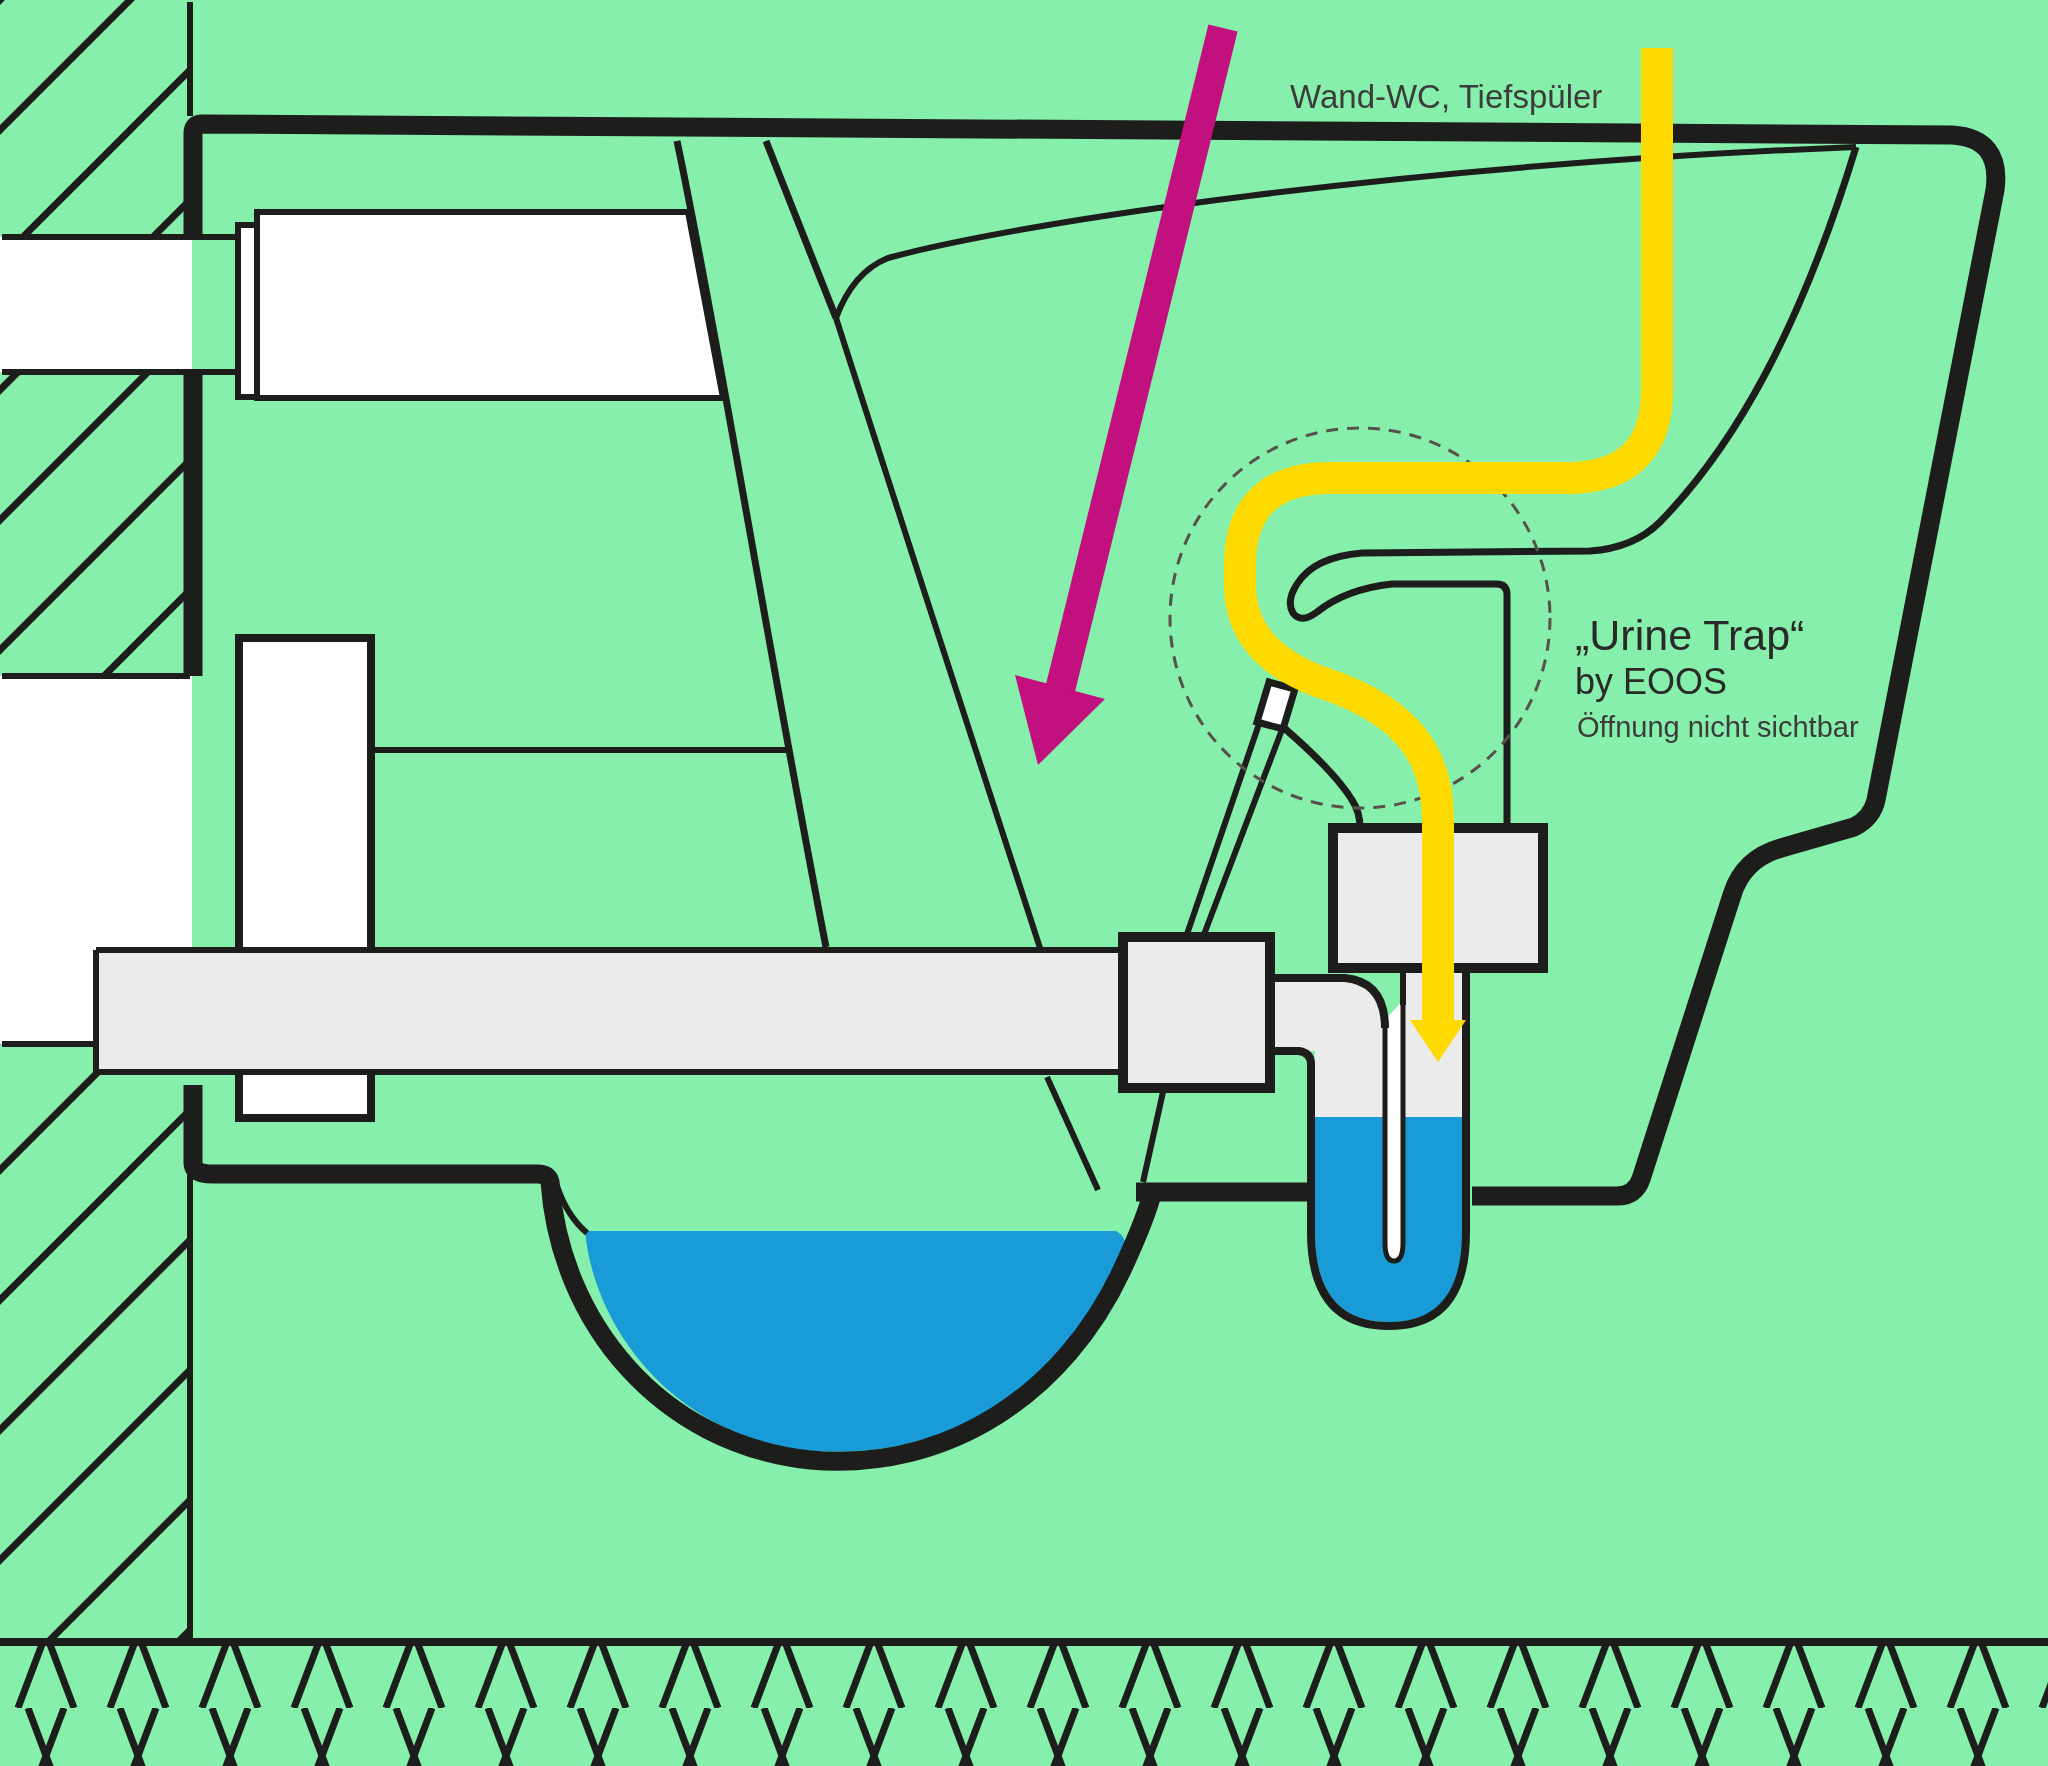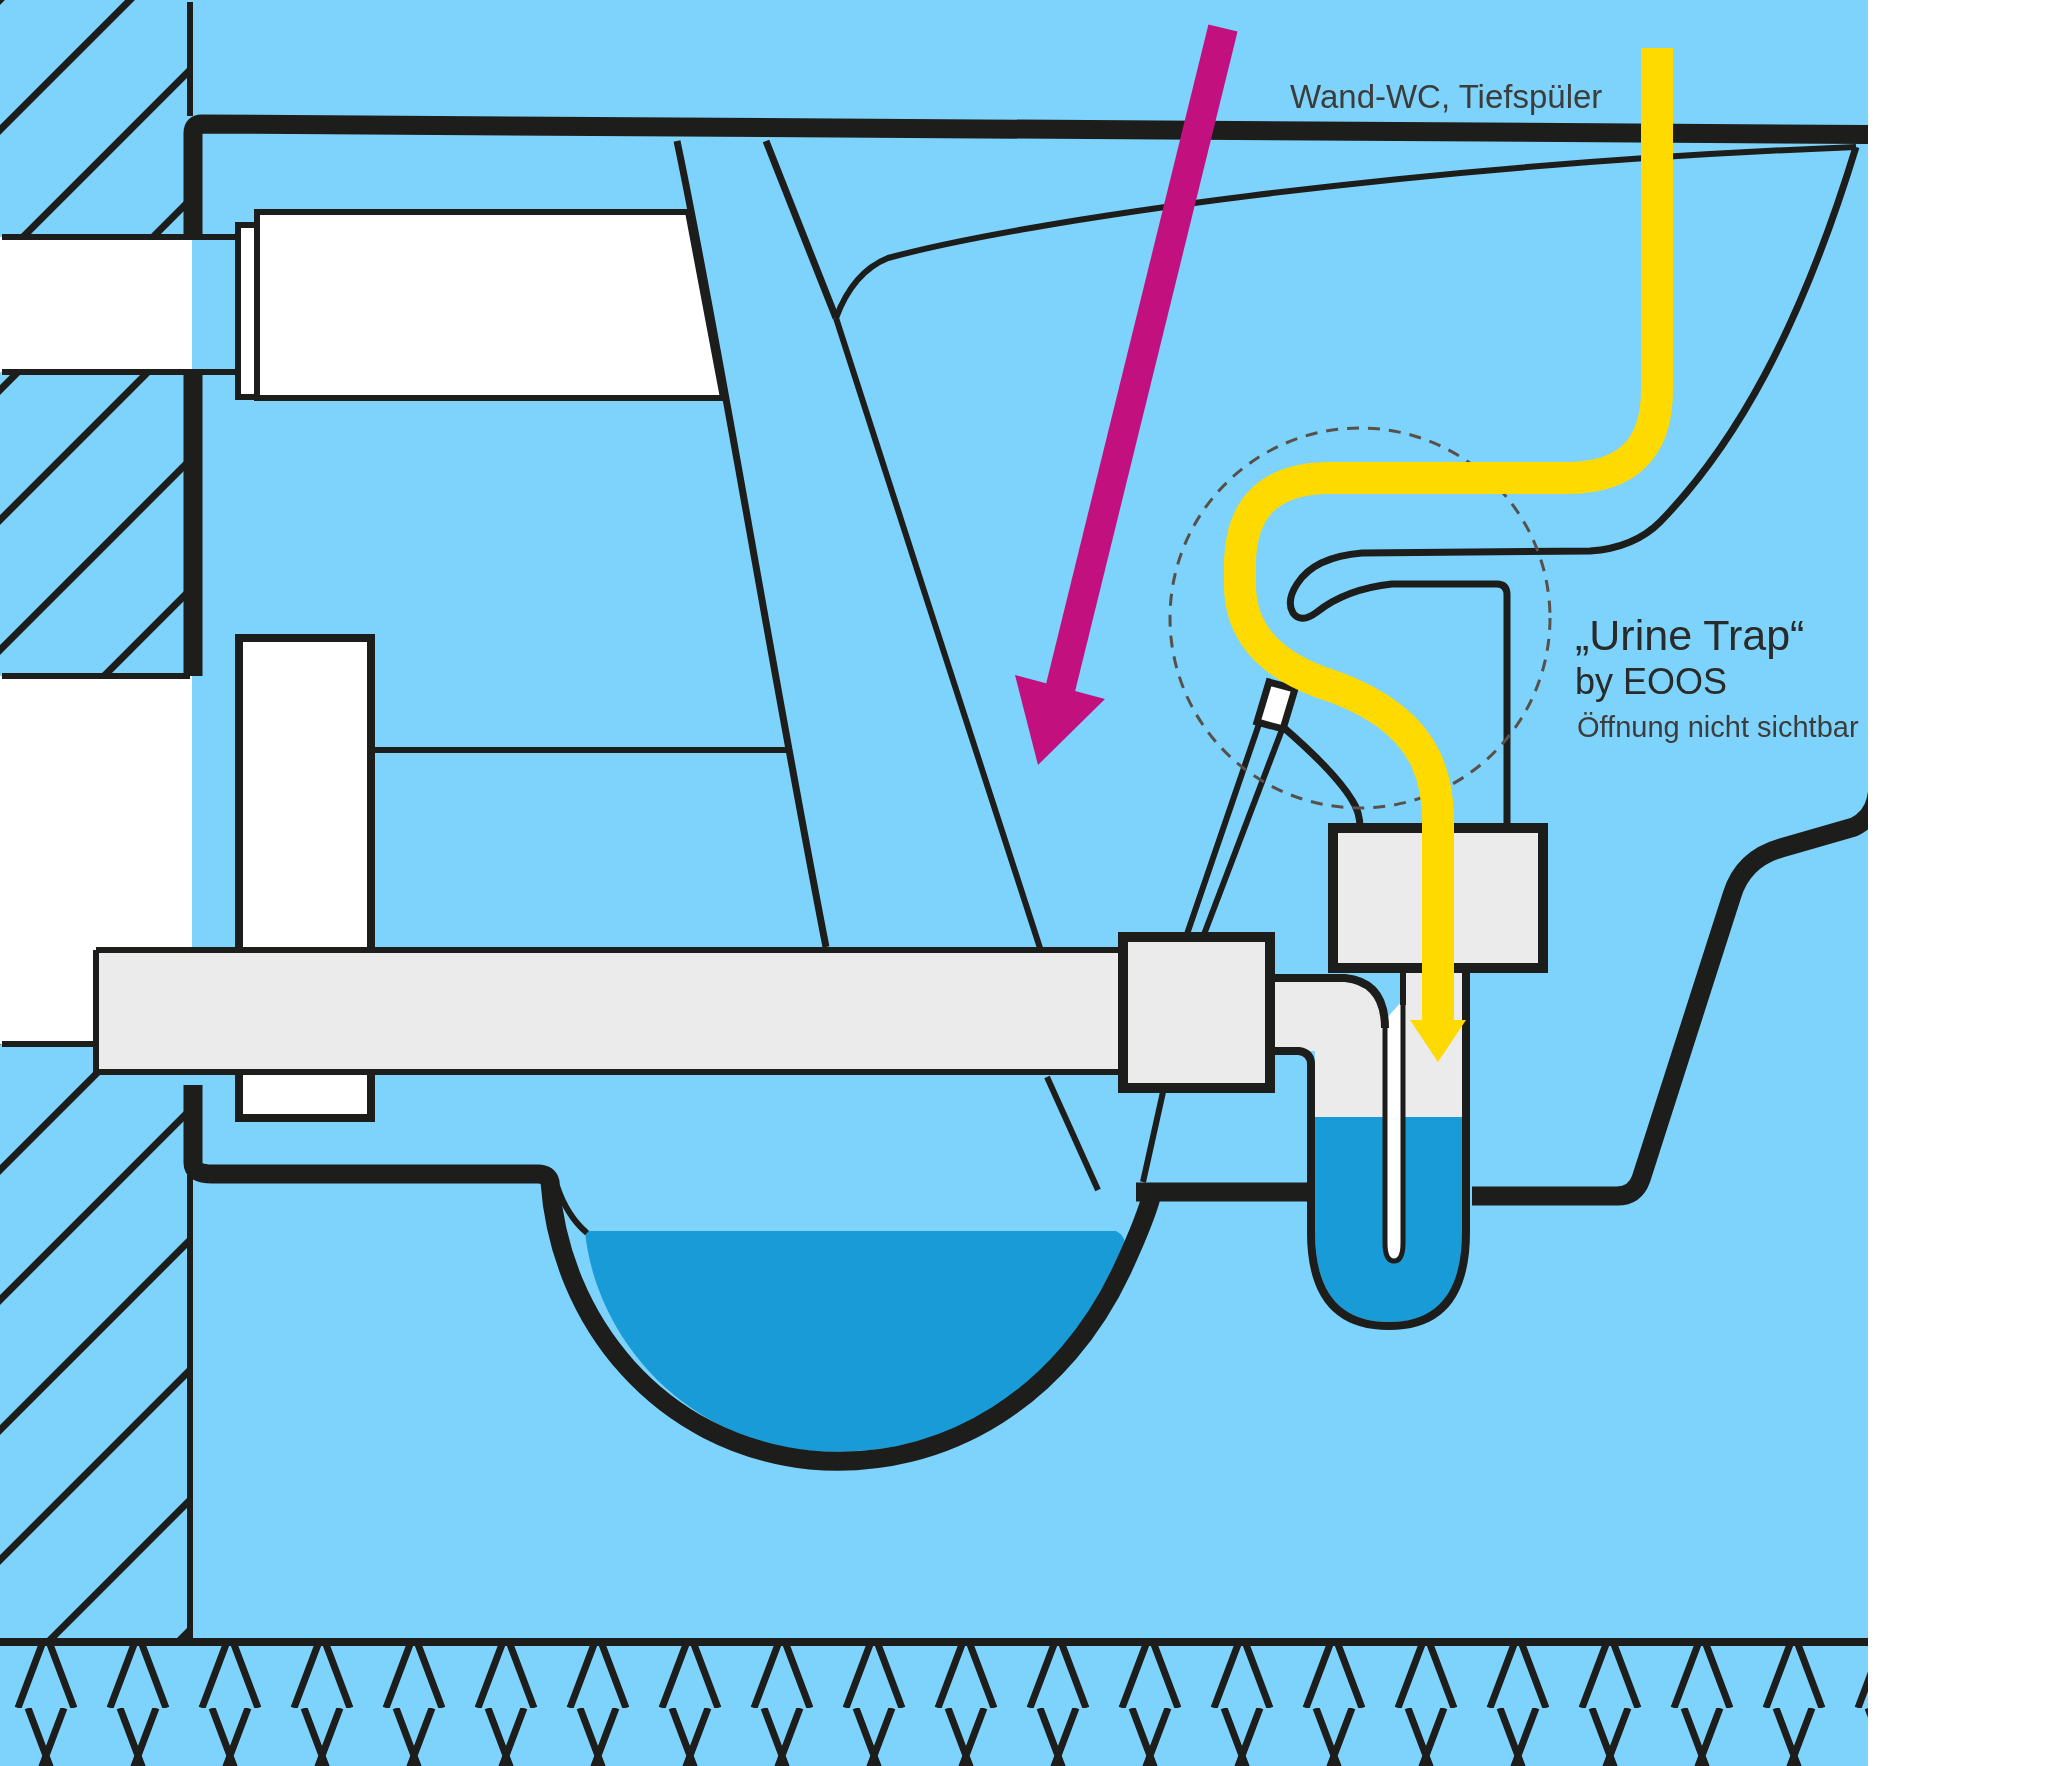--- a/index.html
+++ b/index.html
@@ -1,16 +1,16 @@
 <!DOCTYPE html>
 <html><head>
 <meta charset="utf-8">
 <style>
   html,body{margin:0;padding:0;background:#ffffff;}
-  .stage{width:1868px;height:1766px;position:relative;background:#7dd3fc;overflow:hidden;}
+  .stage{width:2048px;height:1766px;position:relative;background:#86efac;overflow:hidden;}
   svg{display:block;}
   text{font-family:"Liberation Sans","DejaVu Sans",sans-serif;}
   .lbl-main{font-size:33px;fill:#3c3c3b;}
   .lbl-trap{font-size:43px;fill:#2a2a28;}
   .lbl-by{font-size:36px;fill:#2a2a28;}
   .lbl-note{font-size:29px;fill:#3c3c3b;}
 </style>
 </head>
 <body>
 

